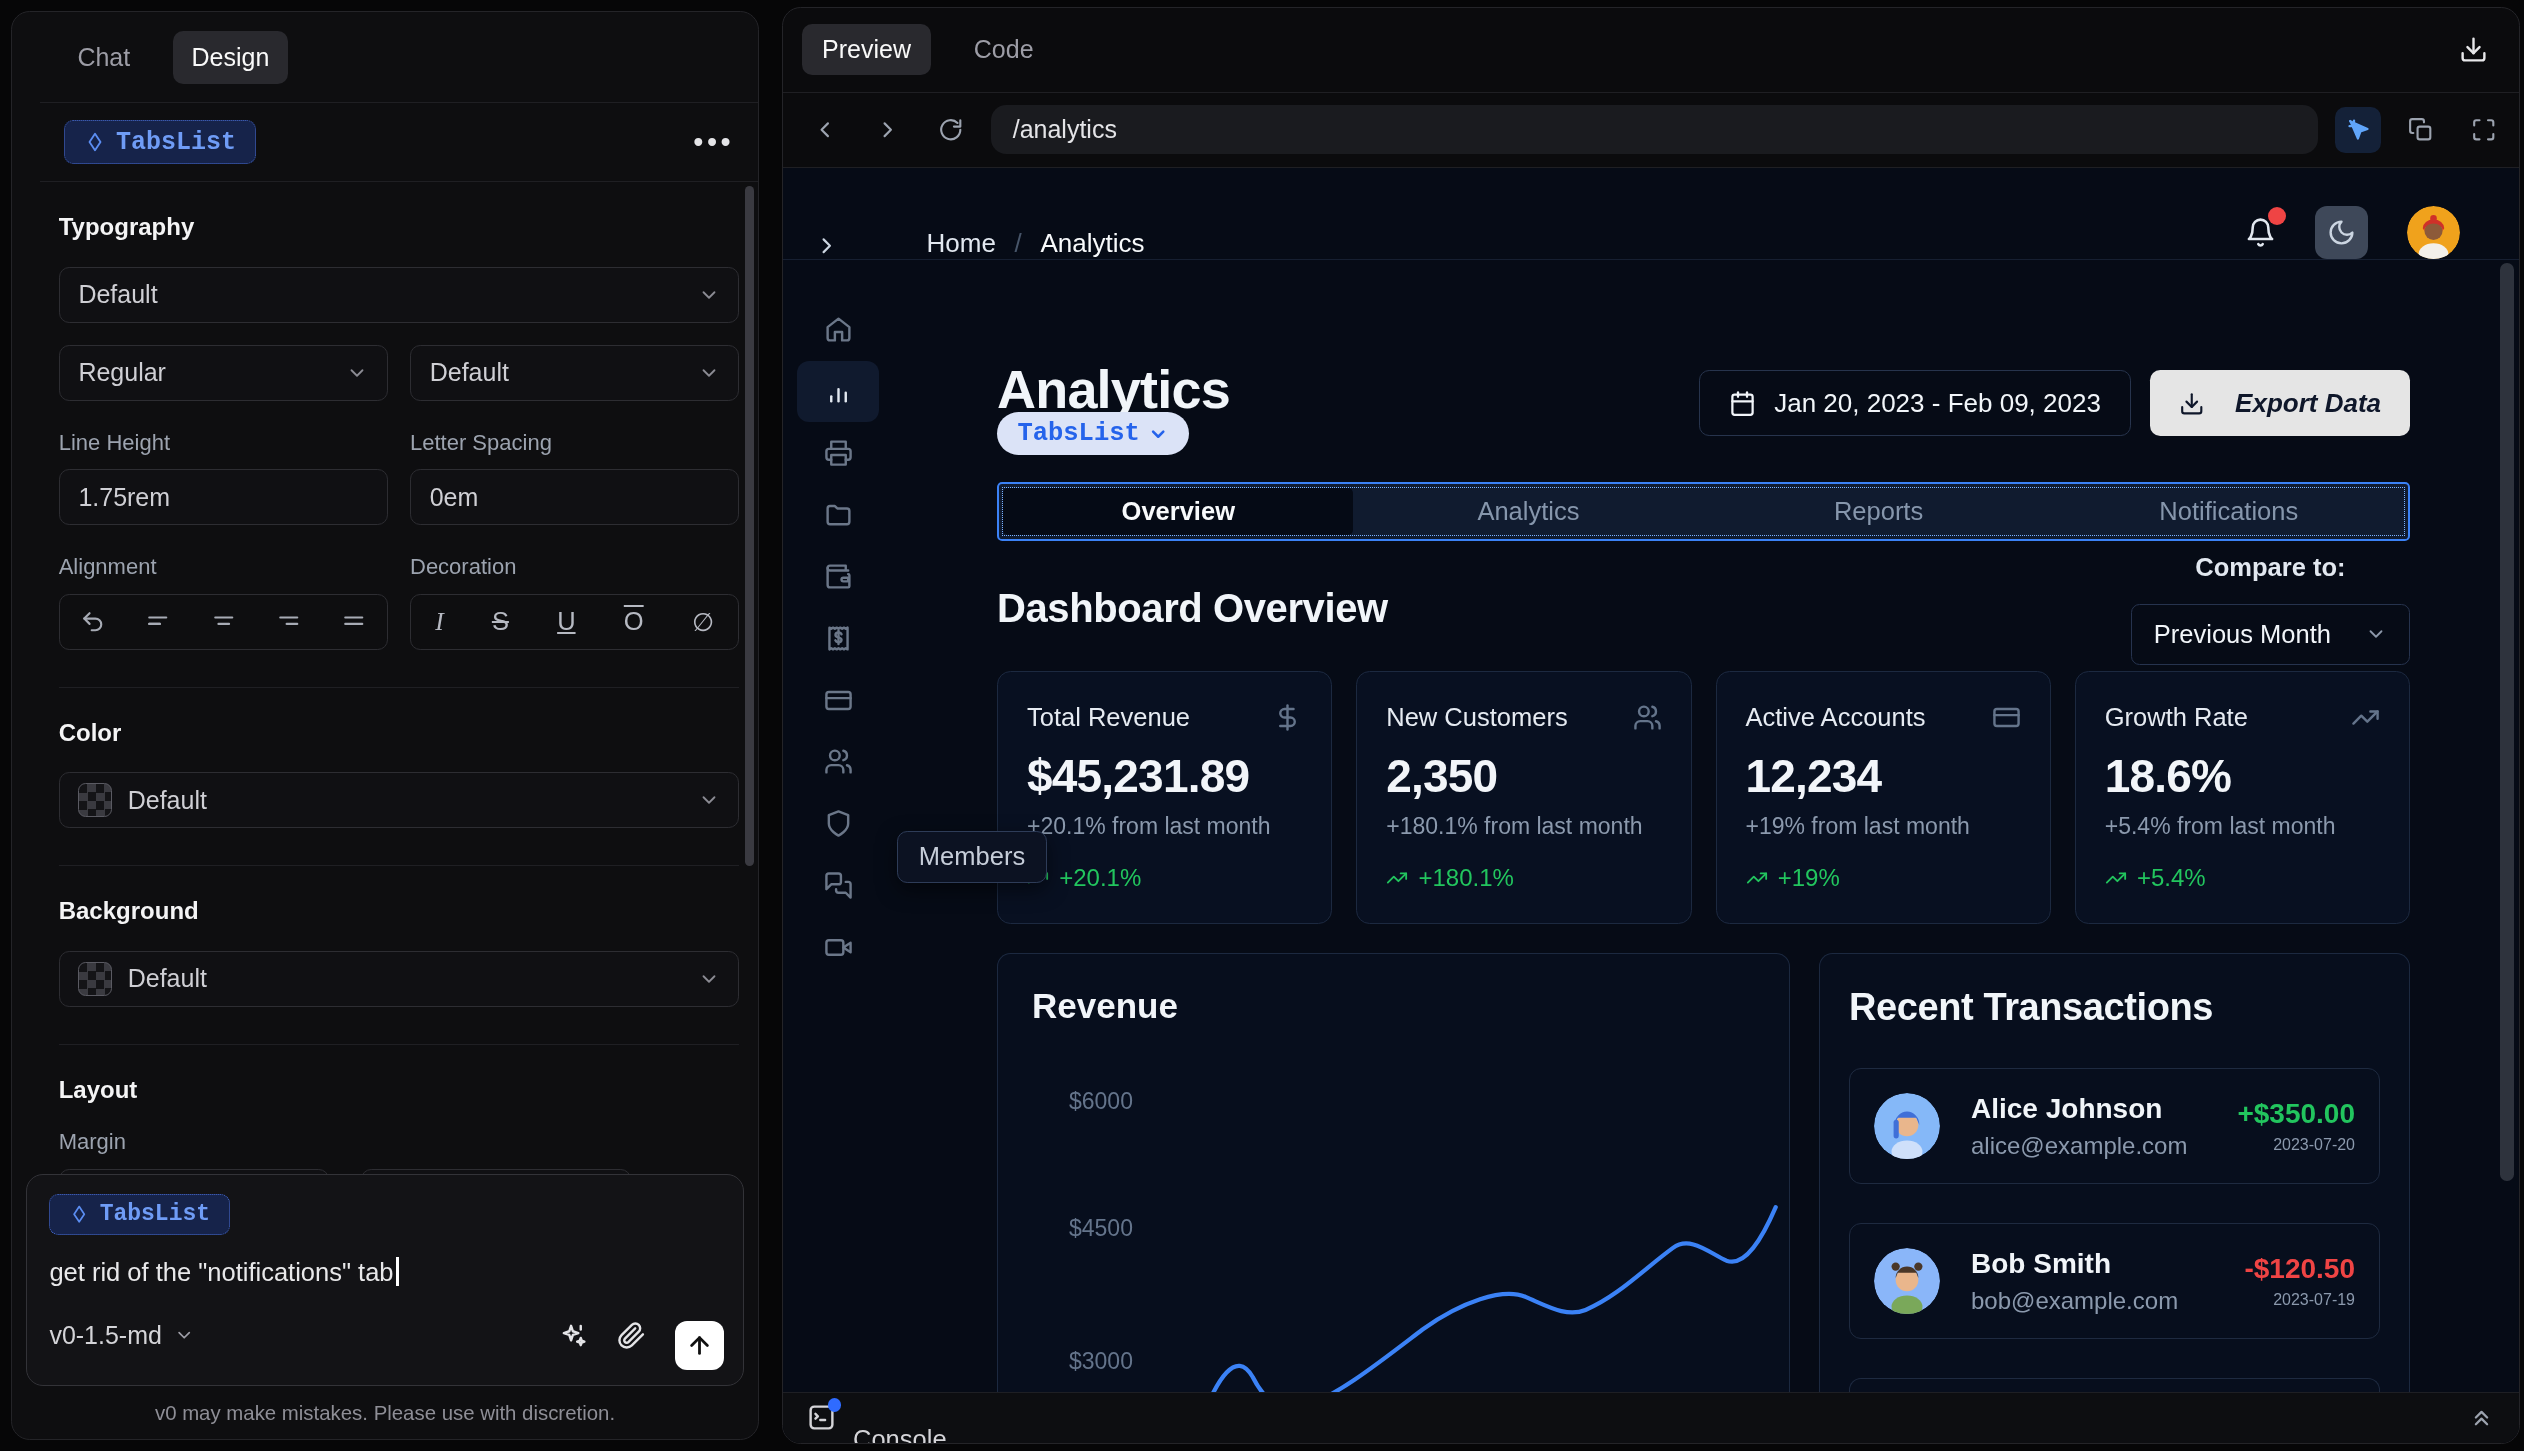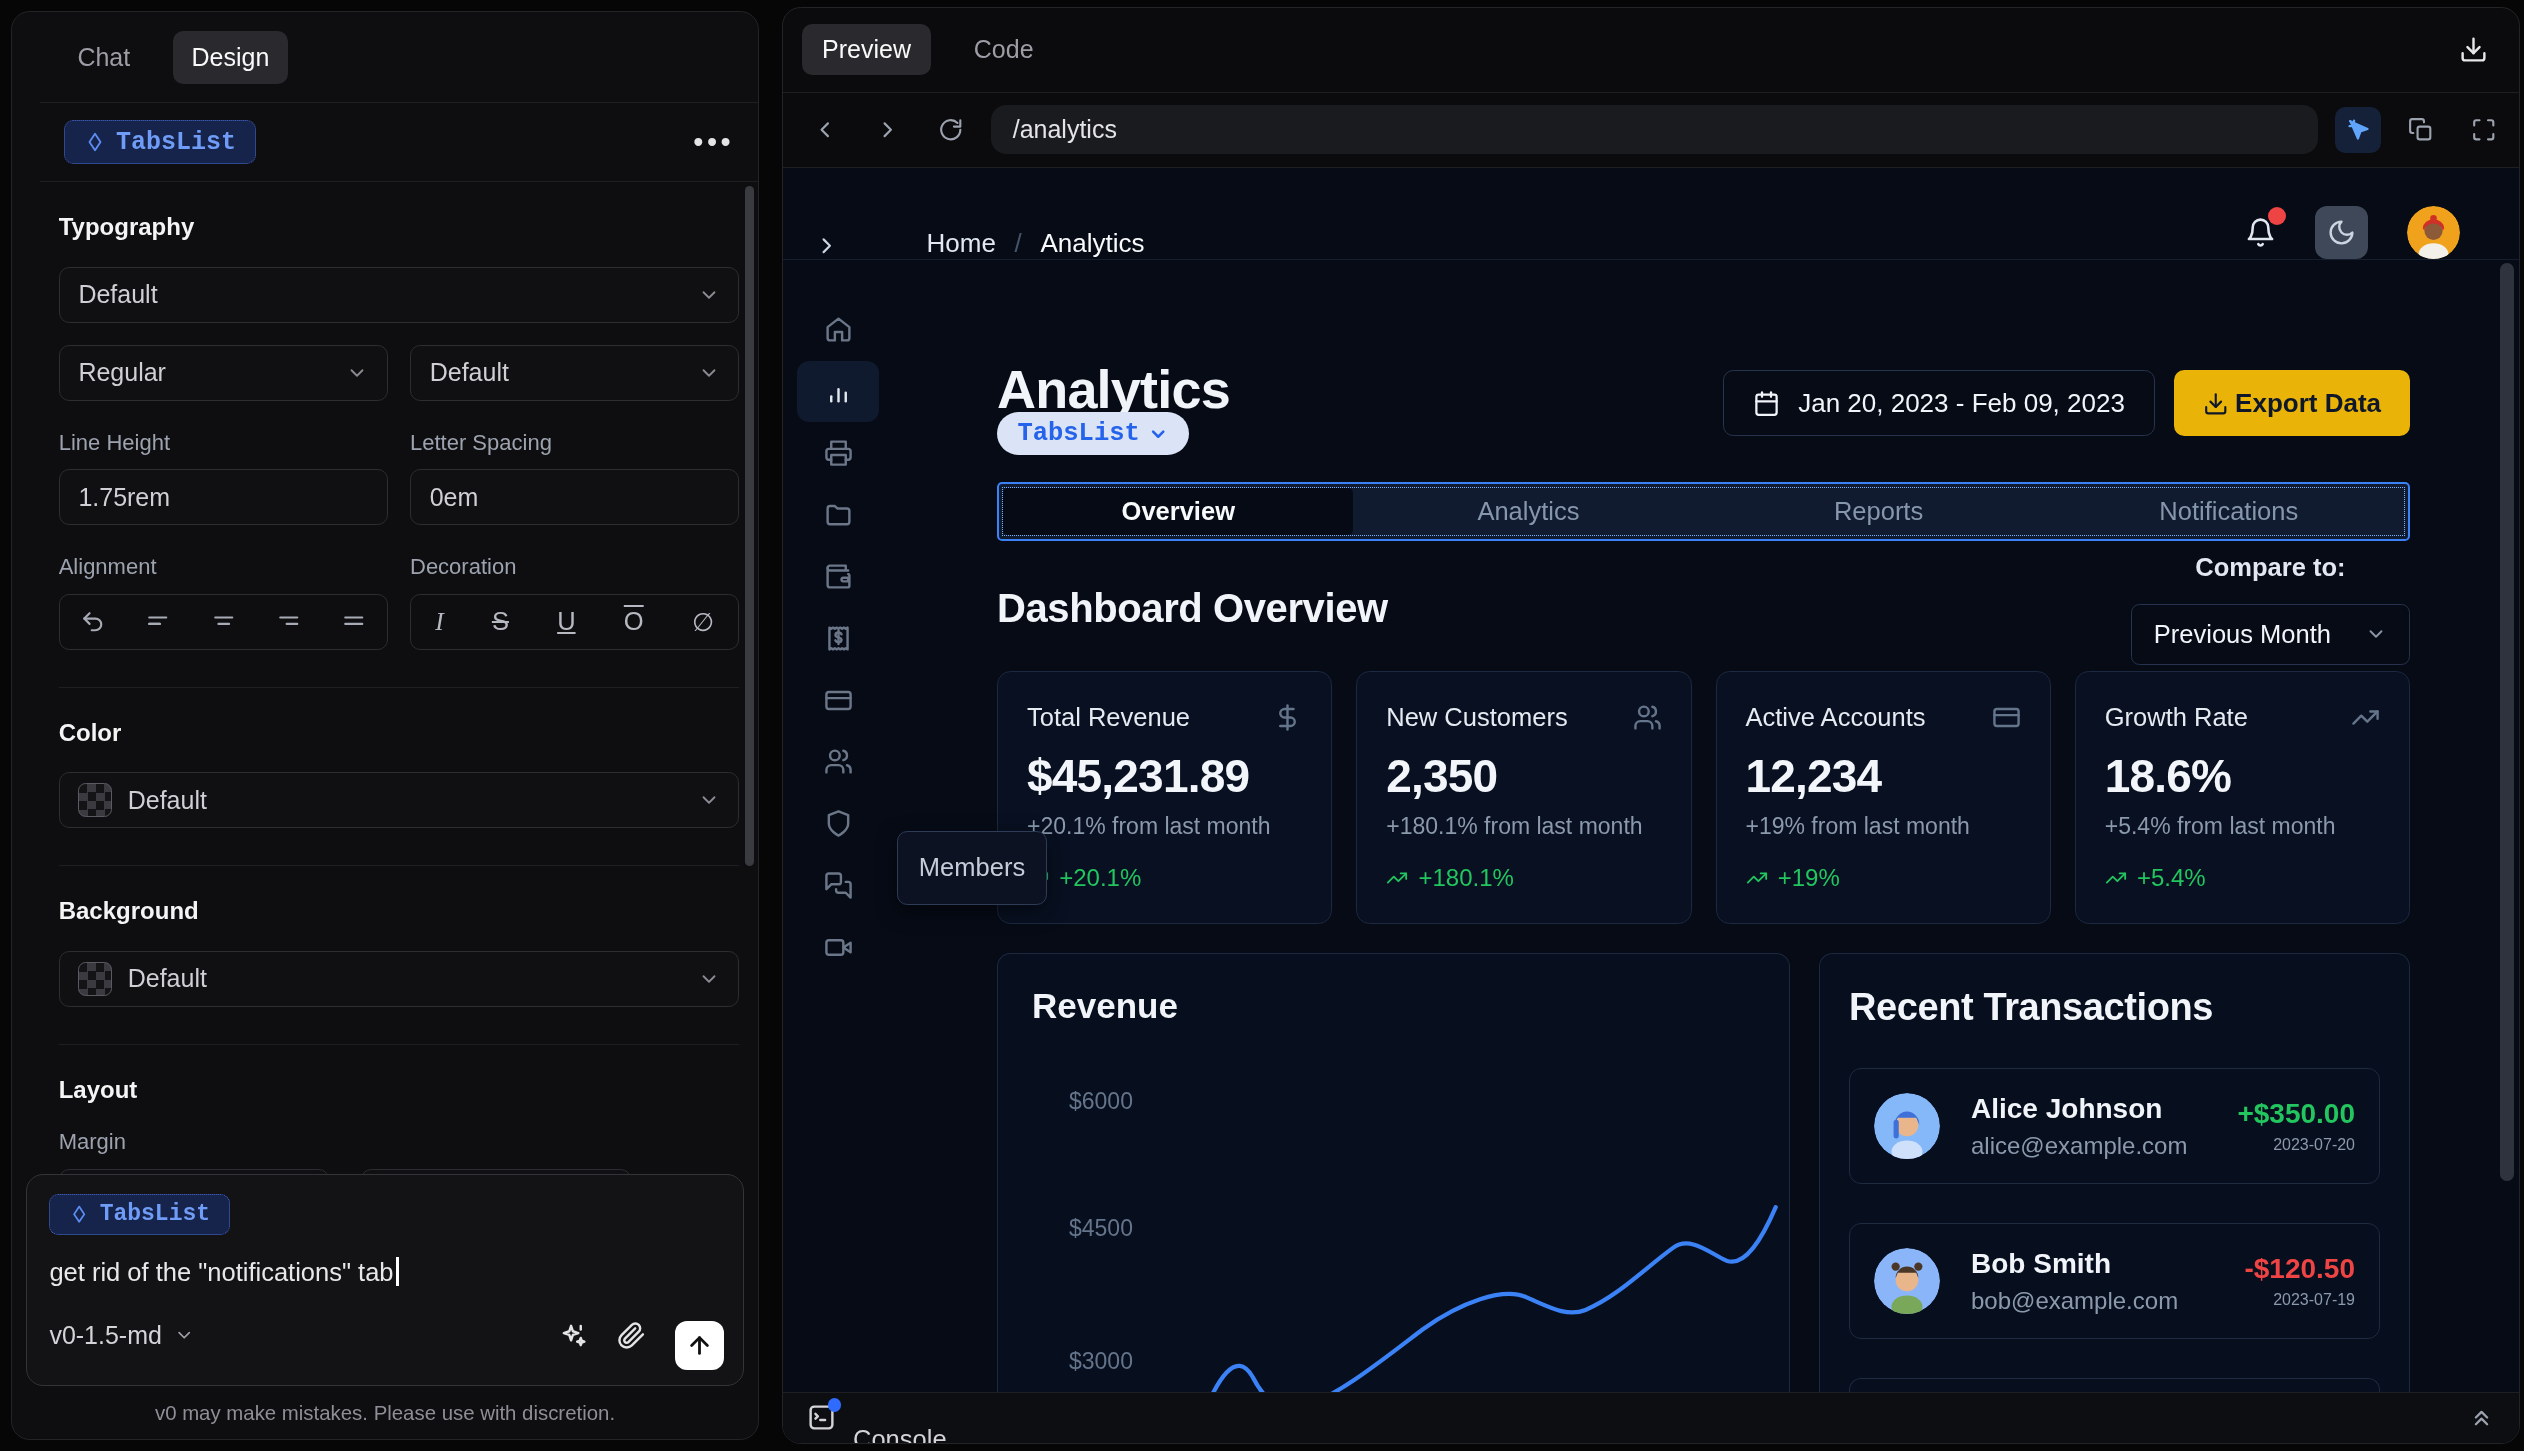--- a/index.html
+++ b/index.html
@@ -79,22 +79,22 @@
   .rail-item.active { background:#101a2e; color:#e2e8f0; }
   .content { flex:1; padding:102px 109px 0 104px; display:flex; flex-direction:column; overflow:hidden; }
 
   .head-row { display:flex; justify-content:space-between; align-items:flex-start; height:100px; }
   .page-title { font-size:54px; font-weight:bold; color:#f1f5f9; letter-spacing:-0.8px; line-height:54px; }
   .chip-light { display:inline-flex; align-items:center; gap:8.5px; margin-top:-3.4px; background:#dbe3f7; color:#2563eb;
     border-radius:849px; padding:6.8px 20.4px; font-size:25.5px; font-weight:bold; }
   .head-actions { display:flex; gap:18.7px; margin-top:8.5px; }
   .date-btn { display:flex; align-items:center; gap:18.7px; height:66px; padding:0 29px; border:0.8px solid #27344d; border-radius:10.2px;
     font-size:26px; color:#f1f5f9; }
-  .export-btn { display:flex; align-items:center; gap:7px; height:66px; padding:0 29px; background:#eab308; color:#0f172a;
-    border-radius:10.2px; font-size:26px; font-weight:bold; border:none; }
+  .export-btn { display:flex; align-items:center; gap:31px; height:66px; padding:0 29px; background:#e5e5e5; color:#0f172a;
+    border-radius:10.2px; font-size:26px; font-weight:bold; border:none;font-style:italic; }
 
   .tabslist { margin-top:20.4px; height:59px; background:#101b2f; border:2.5px solid #3b82f6; outline:1.7px dotted #7ab1ff; outline-offset:-6.8px;
     border-radius:5.1px; display:grid; grid-template-columns:1fr 1fr 1fr 1fr; padding:4.2px; }
   .ptab { display:flex; align-items:center; justify-content:center; font-size:25.5px; color:#8696ac; border-radius:5.1px; }
   .ptab.active { background:#050a15; color:#f8fafc; font-weight:bold; }
 
   .dash-row { margin-top:37px; height:61px; display:flex; align-items:center; justify-content:space-between; }
   .dash-title { font-size:40px; font-weight:bold; color:#f1f5f9; letter-spacing:-0.4px; }
   .compare { display:flex; align-items:center; gap:22px;flex-direction:column; }
   .compare-label { font-size:25.5px; font-weight:bold; color:#e2e8f0; }
@@ -122,21 +122,21 @@
   .tx-avatar { width:66px; height:66px; border-radius:50%; overflow:hidden; flex:0 0 auto; }
   .tx-info { margin-left:31px; }
   .tx-name { font-size:28px; font-weight:bold; color:#f1f5f9; }
   .tx-email { font-size:24px; color:#8b99ad; margin-top:6.8px; }
   .tx-right { margin-left:auto; text-align:right; }
   .tx-amt { font-size:28px; font-weight:bold; }
   .tx-amt.pos { color:#22c55e; } .tx-amt.neg { color:#ef4444; }
   .tx-date { font-size:16px; color:#8b99ad; margin-top:6px; }
   .tx-row.partial { height:51px; border-bottom:none; border-radius:12px 12px 0 0; }
 
-  .members-tip { position:absolute; left:114px; top:571px; width:150px; height:74px; background:#0c1222; border:0.8px solid #2e3c58;
+  .members-tip { position:absolute; left:114px; top:571px; width:150px; height:52px; background:#0c1222; border:0.8px solid #2e3c58;
     border-radius:10.2px; display:flex; align-items:center; justify-content:center; font-size:25.5px; color:#c6cdd9; box-shadow:0 6.8px 20.4px rgba(0,0,0,.5); }
   .app-scrollbar { position:absolute; right:5.1px; top:3.4px; width:13.6px; height:918px; background:#2e333d; border-radius:6.8px; }
 
   .console-bar { height:51px; background:#0d0e11; border-top:0.8px solid #1e1f24; display:flex; align-items:center; padding:0 24px; gap:17px; }
   .console-icn { position:relative; color:#d4d4d8; }
   .console-dot { position:absolute; right:-5.1px; top:-5.1px; width:13.6px; height:13.6px; border-radius:50%; background:#2f6bff; }
   .console-label { font-size:25.5px; color:#d4d4d8;margin-top:44px; }
   .console-right { margin-left:auto; color:#9ca3af; }
 </style>
 </head>

